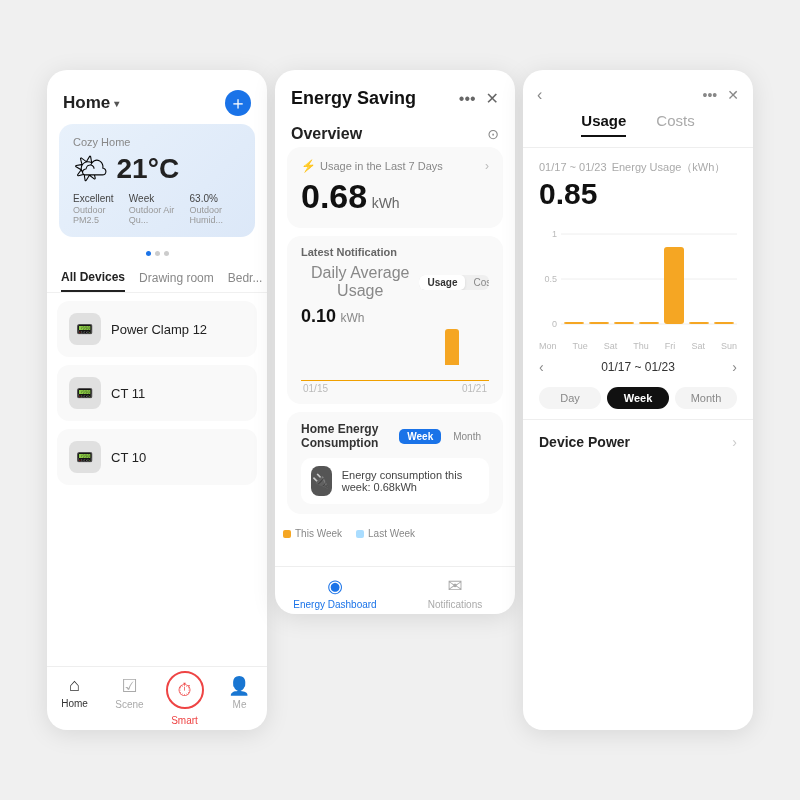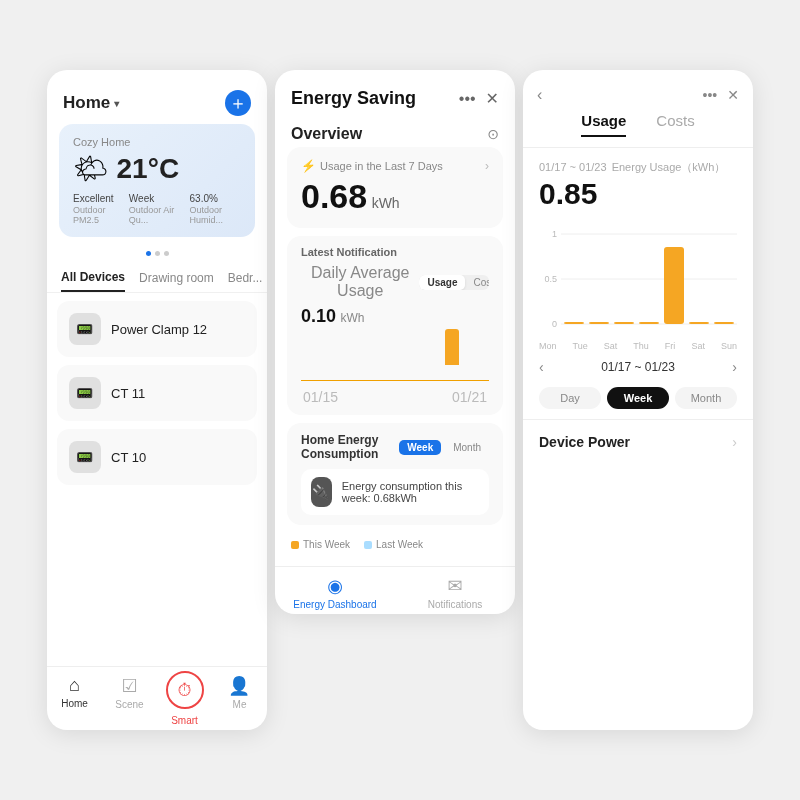--- a/index.html
+++ b/index.html
@@ -277,22 +277,22 @@
       bottom: 16px;
       right: 30px;
       width: 14px;
       height: 36px;
       background: #f5a623;
       border-radius: 3px 3px 0 0;
     }
     .chart-dates {
       display: flex;
       justify-content: space-between;
-      margin-top: 8px;
-      font-size: 14px;
+      margin-top: 2px;
+      font-size: 10px;
       color: #bbb;
       padding: 0 2px;
     }
 
     .energy-cons-header {
       display: flex;
       align-items: center;
       justify-content: space-between;
       padding: 8px 16px 4px;
     }
@@ -338,21 +338,21 @@
       align-items: center;
       justify-content: center;
       color: #fff;
       font-size: 14px;
     }
     .cons-info { font-size: 11px; color: #444; }
 
     .legend-row {
       display: flex;
       gap: 14px;
-      padding: 6px 16px;
+      padding: 6px 8px;
       font-size: 10px;
       color: #888;
     }
     .legend-item { display: flex; align-items: center; gap: 4px; }
     .legend-dot { width: 8px; height: 8px; border-radius: 2px; }
 
     .panel-bottom-nav {
       margin-top: auto;
       display: flex;
       border-top: 1px solid #eee;

